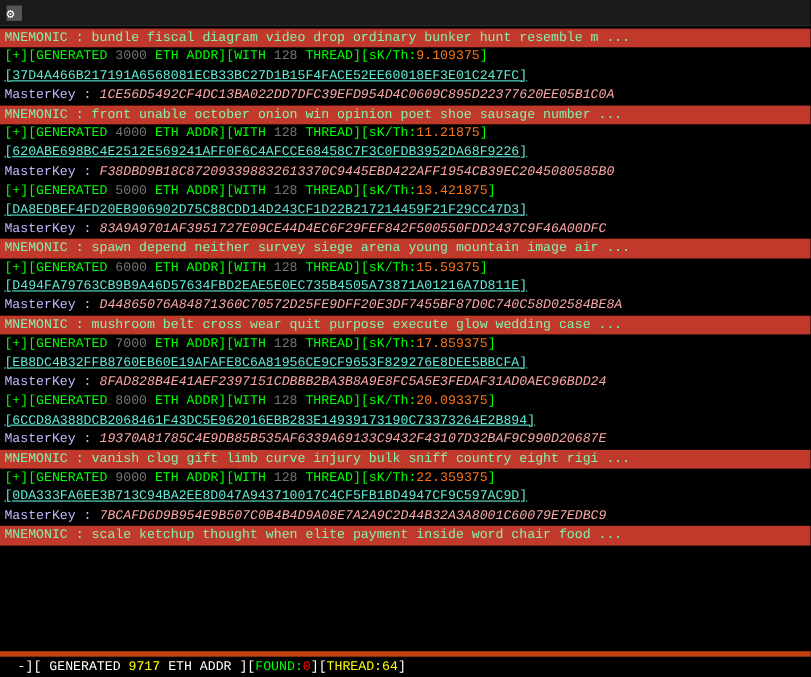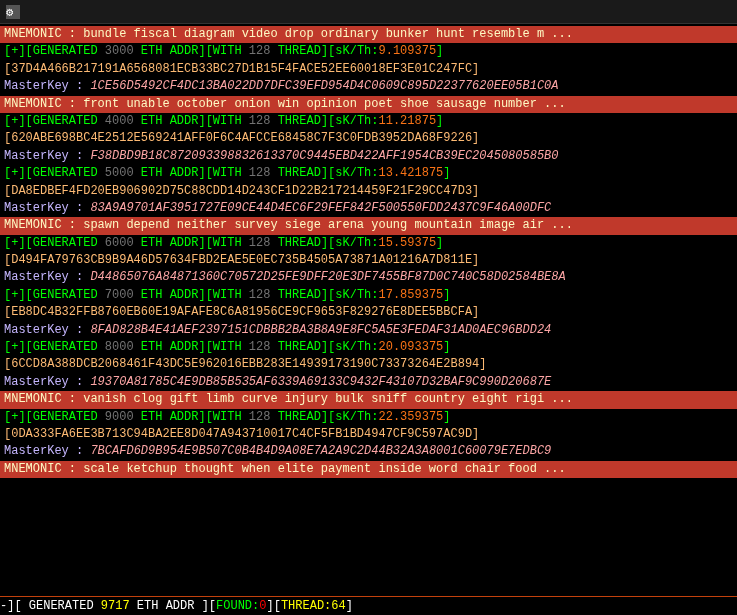--- a/index.html
+++ b/index.html
@@ -56,30 +56,31 @@
       background: #000;
     }
     .line {
       padding: 0 4px;
       line-height: 1.45;
       white-space: pre-wrap;
       word-break: break-all;
     }
     .mnemonic-line {
       background: #c0392b;
-      color: #fef9c3;
+      color: #86efac;
       display: block;
     }
     .generated-line {
       color: #fff;
       display: block;
     }
     .addr-line {
-      color: #fdba74;
+      color: #5eead4;
       display: block;
+      text-decoration: underline;
     }
     .masterkey-line {
       color: #fff;
       display: block;
     }
     .masterkey-label {
       color: #c4b5fd;
     }
     .masterkey-value {
       color: #fca5a5;
@@ -90,23 +91,23 @@
     }
     .gen-number {
       color: #737373;
     }
     .gen-label {
       color: #00ff00;
     }
     .bottom-bar {
       background: #000;
       color: #fff;
-      padding: 2px 0;
+      padding: 2px 16px;
       font-size: 12px;
-      border-top: 1px solid #c2410c;
+      border-top: 5px solid #c2410c;
       position: fixed;
       bottom: 0;
       width: 737px;
     }
     .sk-val {
       color: #f97316;
     }
   </style>
 </head>
 <body>
@@ -132,20 +133,21 @@
     <div class="line generated-line"><span class="gen-bracket">[+][</span><span class="gen-label">GENERATED </span><span class="gen-number">4000</span><span class="gen-label"> ETH ADDR][WITH </span><span class="gen-number">128</span><span class="gen-label"> THREAD][</span><span class="gen-label">sK/Th:</span><span class="sk-val">11.21875</span><span class="gen-bracket">]</span></div>
     <div class="line addr-line">[620ABE698BC4E2512E569241AFF0F6C4AFCCE68458C7F3C0FDB3952DA68F9226]</div>
     <div class="line masterkey-line"><span class="masterkey-label">MasterKey : </span><span class="masterkey-value">F38DBD9B18C872093398832613370C9445EBD422AFF1954CB39EC2045080585B0</span></div>
     <div class="line generated-line"><span class="gen-bracket">[+][</span><span class="gen-label">GENERATED </span><span class="gen-number">5000</span><span class="gen-label"> ETH ADDR][WITH </span><span class="gen-number">128</span><span class="gen-label"> THREAD][</span><span class="gen-label">sK/Th:</span><span class="sk-val">13.421875</span><span class="gen-bracket">]</span></div>
     <div class="line addr-line">[DA8EDBEF4FD20EB906902D75C88CDD14D243CF1D22B217214459F21F29CC47D3]</div>
     <div class="line masterkey-line"><span class="masterkey-label">MasterKey : </span><span class="masterkey-value">83A9A9701AF3951727E09CE44D4EC6F29FEF842F500550FDD2437C9F46A00DFC</span></div>
     <div class="line mnemonic-line">MNEMONIC : spawn depend neither survey siege arena young mountain image air ...</div>
     <div class="line generated-line"><span class="gen-bracket">[+][</span><span class="gen-label">GENERATED </span><span class="gen-number">6000</span><span class="gen-label"> ETH ADDR][WITH </span><span class="gen-number">128</span><span class="gen-label"> THREAD][</span><span class="gen-label">sK/Th:</span><span class="sk-val">15.59375</span><span class="gen-bracket">]</span></div>
     <div class="line addr-line">[D494FA79763CB9B9A46D57634FBD2EAE5E0EC735B4505A73871A01216A7D811E]</div>
     <div class="line masterkey-line"><span class="masterkey-label">MasterKey : </span><span class="masterkey-value">D44865076A84871360C70572D25FE9DFF20E3DF7455BF87D0C740C58D02584BE8A</span></div>
+    <div class="line mnemonic-line">MNEMONIC : mushroom belt cross wear quit purpose execute glow wedding case ...</div>
     <div class="line generated-line"><span class="gen-bracket">[+][</span><span class="gen-label">GENERATED </span><span class="gen-number">7000</span><span class="gen-label"> ETH ADDR][WITH </span><span class="gen-number">128</span><span class="gen-label"> THREAD][</span><span class="gen-label">sK/Th:</span><span class="sk-val">17.859375</span><span class="gen-bracket">]</span></div>
     <div class="line addr-line">[EB8DC4B32FFB8760EB60E19AFAFE8C6A81956CE9CF9653F829276E8DEE5BBCFA]</div>
     <div class="line masterkey-line"><span class="masterkey-label">MasterKey : </span><span class="masterkey-value">8FAD828B4E41AEF2397151CDBBB2BA3B8A9E8FC5A5E3FEDAF31AD0AEC96BDD24</span></div>
     <div class="line generated-line"><span class="gen-bracket">[+][</span><span class="gen-label">GENERATED </span><span class="gen-number">8000</span><span class="gen-label"> ETH ADDR][WITH </span><span class="gen-number">128</span><span class="gen-label"> THREAD][</span><span class="gen-label">sK/Th:</span><span class="sk-val">20.093375</span><span class="gen-bracket">]</span></div>
     <div class="line addr-line">[6CCD8A388DCB2068461F43DC5E962016EBB283E14939173190C73373264E2B894]</div>
     <div class="line masterkey-line"><span class="masterkey-label">MasterKey : </span><span class="masterkey-value">19370A81785C4E9DB85B535AF6339A69133C9432F43107D32BAF9C990D20687E</span></div>
     <div class="line mnemonic-line">MNEMONIC : vanish clog gift limb curve injury bulk sniff country eight rigi ...</div>
     <div class="line generated-line"><span class="gen-bracket">[+][</span><span class="gen-label">GENERATED </span><span class="gen-number">9000</span><span class="gen-label"> ETH ADDR][WITH </span><span class="gen-number">128</span><span class="gen-label"> THREAD][</span><span class="gen-label">sK/Th:</span><span class="sk-val">22.359375</span><span class="gen-bracket">]</span></div>
     <div class="line addr-line">[0DA333FA6EE3B713C94BA2EE8D047A943710017C4CF5FB1BD4947CF9C597AC9D]</div>
     <div class="line masterkey-line"><span class="masterkey-label">MasterKey : </span><span class="masterkey-value">7BCAFD6D9B954E9B507C0B4B4D9A08E7A2A9C2D44B32A3A8001C60079E7EDBC9</span></div>

